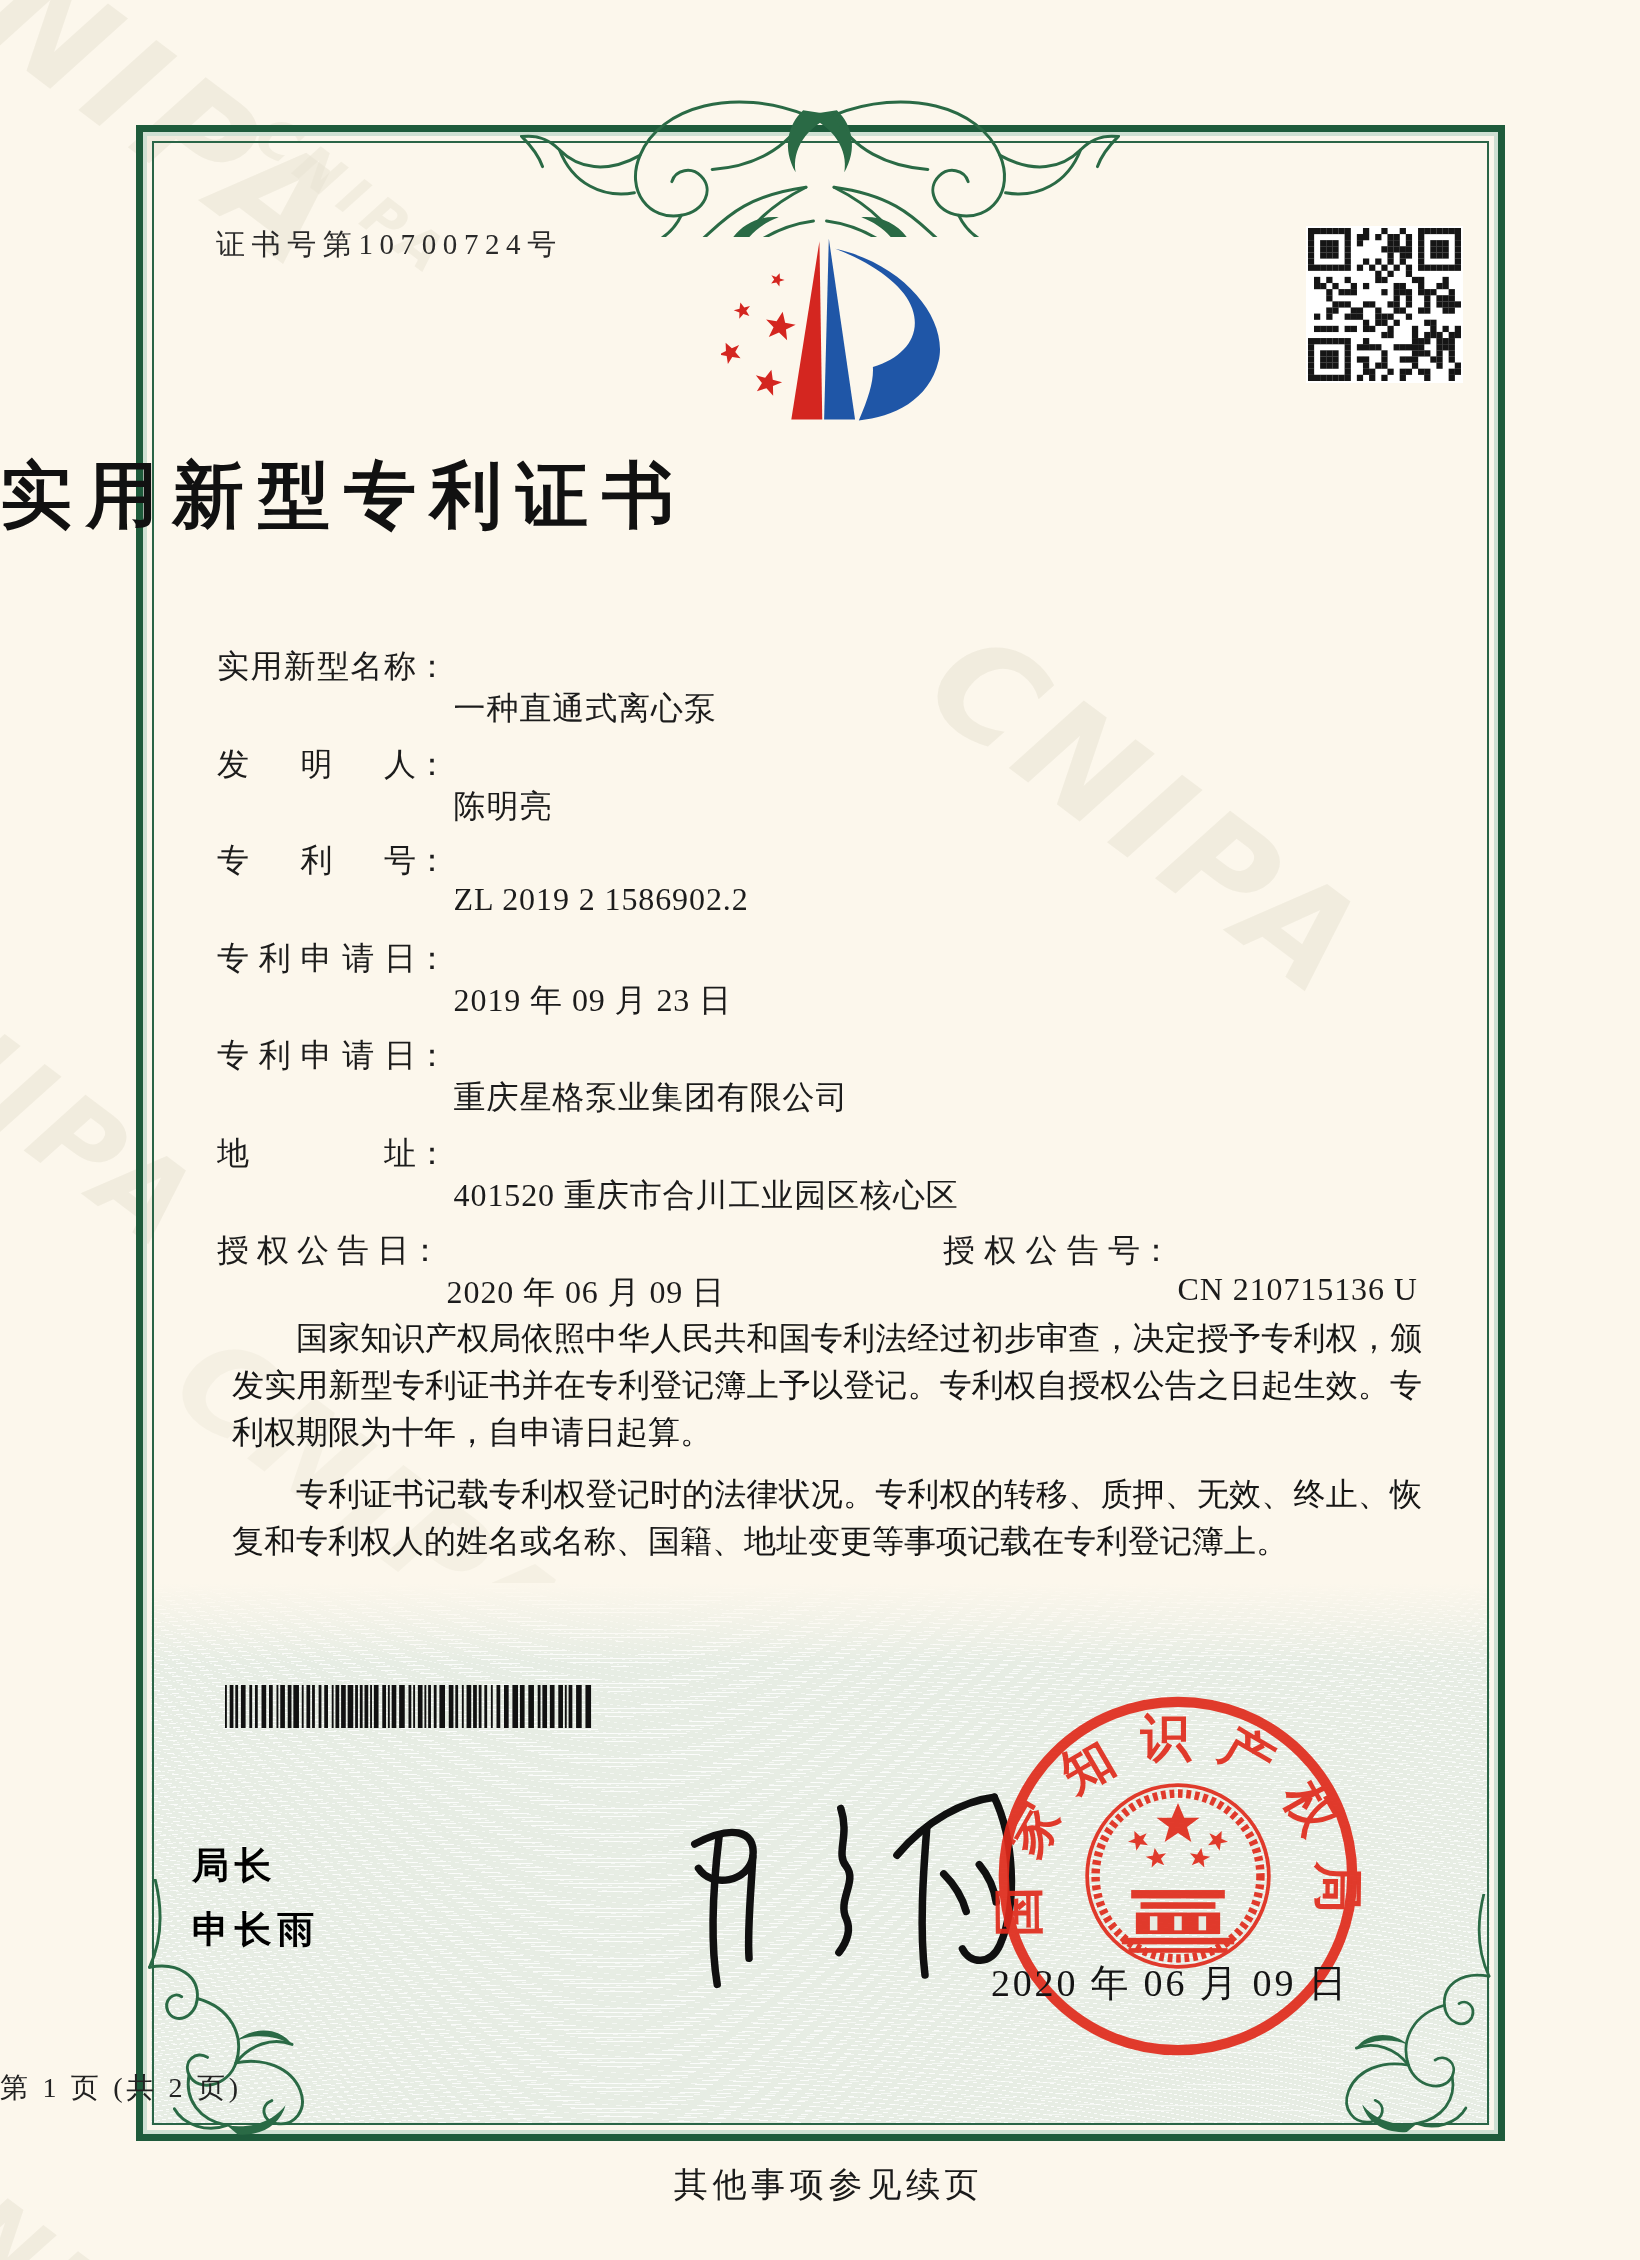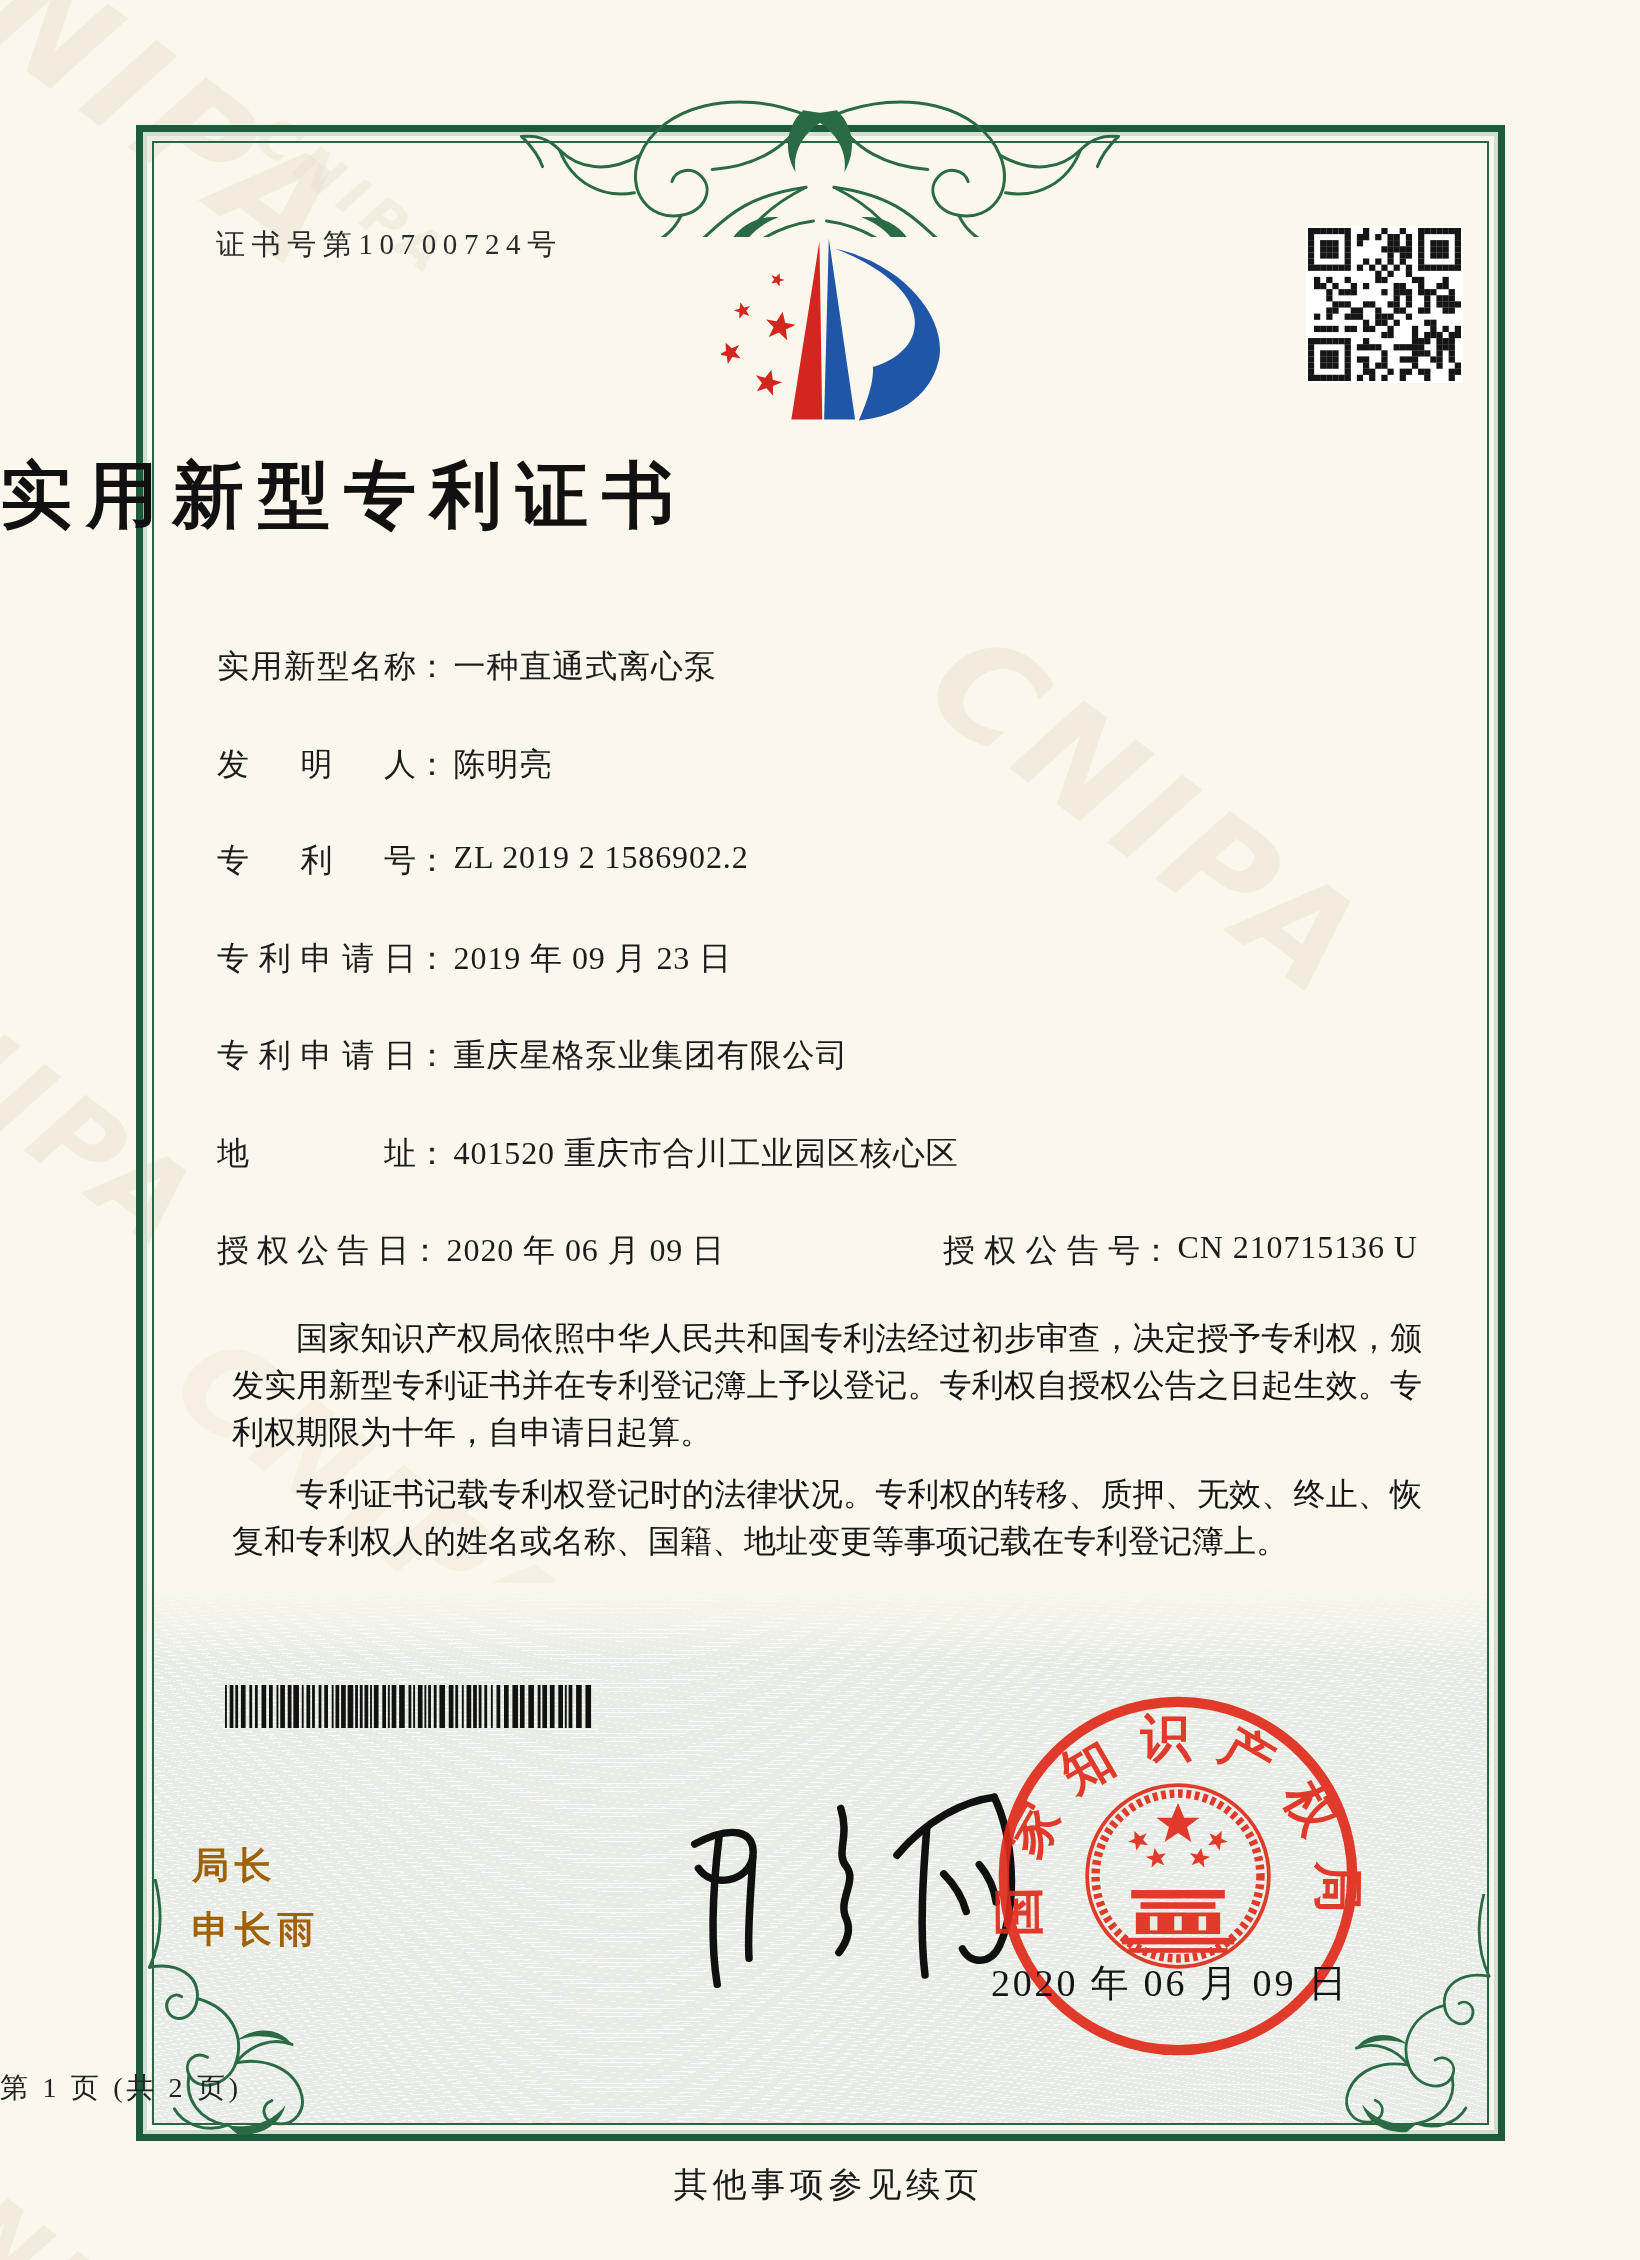--- a/index.html
+++ b/index.html
@@ -66,39 +66,39 @@
 
   .title{
     position:absolute;left:0;top:448px;width:100%;text-align:left;z-index:5;
     font-size:72px;font-weight:bold;letter-spacing:14px;color:#111;
   }
 
   
   .frow{position:absolute;left:217px;z-index:5;font-size:32px;display:flex;white-space:nowrap;}
   .flabel{display:inline-block;width:199px;text-align:justify;text-align-last:justify;}
   .fcolon{display:inline-block;margin-right:5.6px;}
-  .fvalue{display:inline-block;letter-spacing:0.9px;}
+  .fvalue{display:inline-block;letter-spacing:0.9px;margin-top:42px;}
   .g2{position:absolute;left:726px;top:0;display:flex;}
   .g2 .flabel{width:197px;}
 
   
   .paras{
     position:absolute;left:217px;top:1300px;width:1220px;z-index:5;
     font-size:32px;line-height:47px;text-align:justify;color:#161616;
   }
   .paras p{margin:15px;text-indent:2em;}
 
   
   .barcode{position:absolute;left:225px;top:1685px;width:367px;height:43px;z-index:5;}
 
   
   .director{
     position:absolute;left:192px;top:1834px;z-index:5;
     font-family:"Liberation Sans", sans-serif;font-weight:600;
-    font-size:37px;line-height:64px;color:#a16207;letter-spacing:5.6px;
+    font-size:37px;line-height:64px;color:#000000;letter-spacing:5.6px;
   }
   .sig{position:absolute;left:646px;top:1771px;width:412px;height:234px;z-index:5;}
   .sig path{fill:none;stroke:#101010;stroke-width:8;stroke-linecap:round;stroke-linejoin:round;}
 
   
   .seal{position:absolute;left:986px;top:1679px;width:384px;height:394px;z-index:6;opacity:.92;}
   .seal-date{
     position:absolute;left:991px;top:1958px;width:375px;z-index:7;
     font-size:38px;letter-spacing:2.8px;color:#141414;white-space:nowrap;
   }

